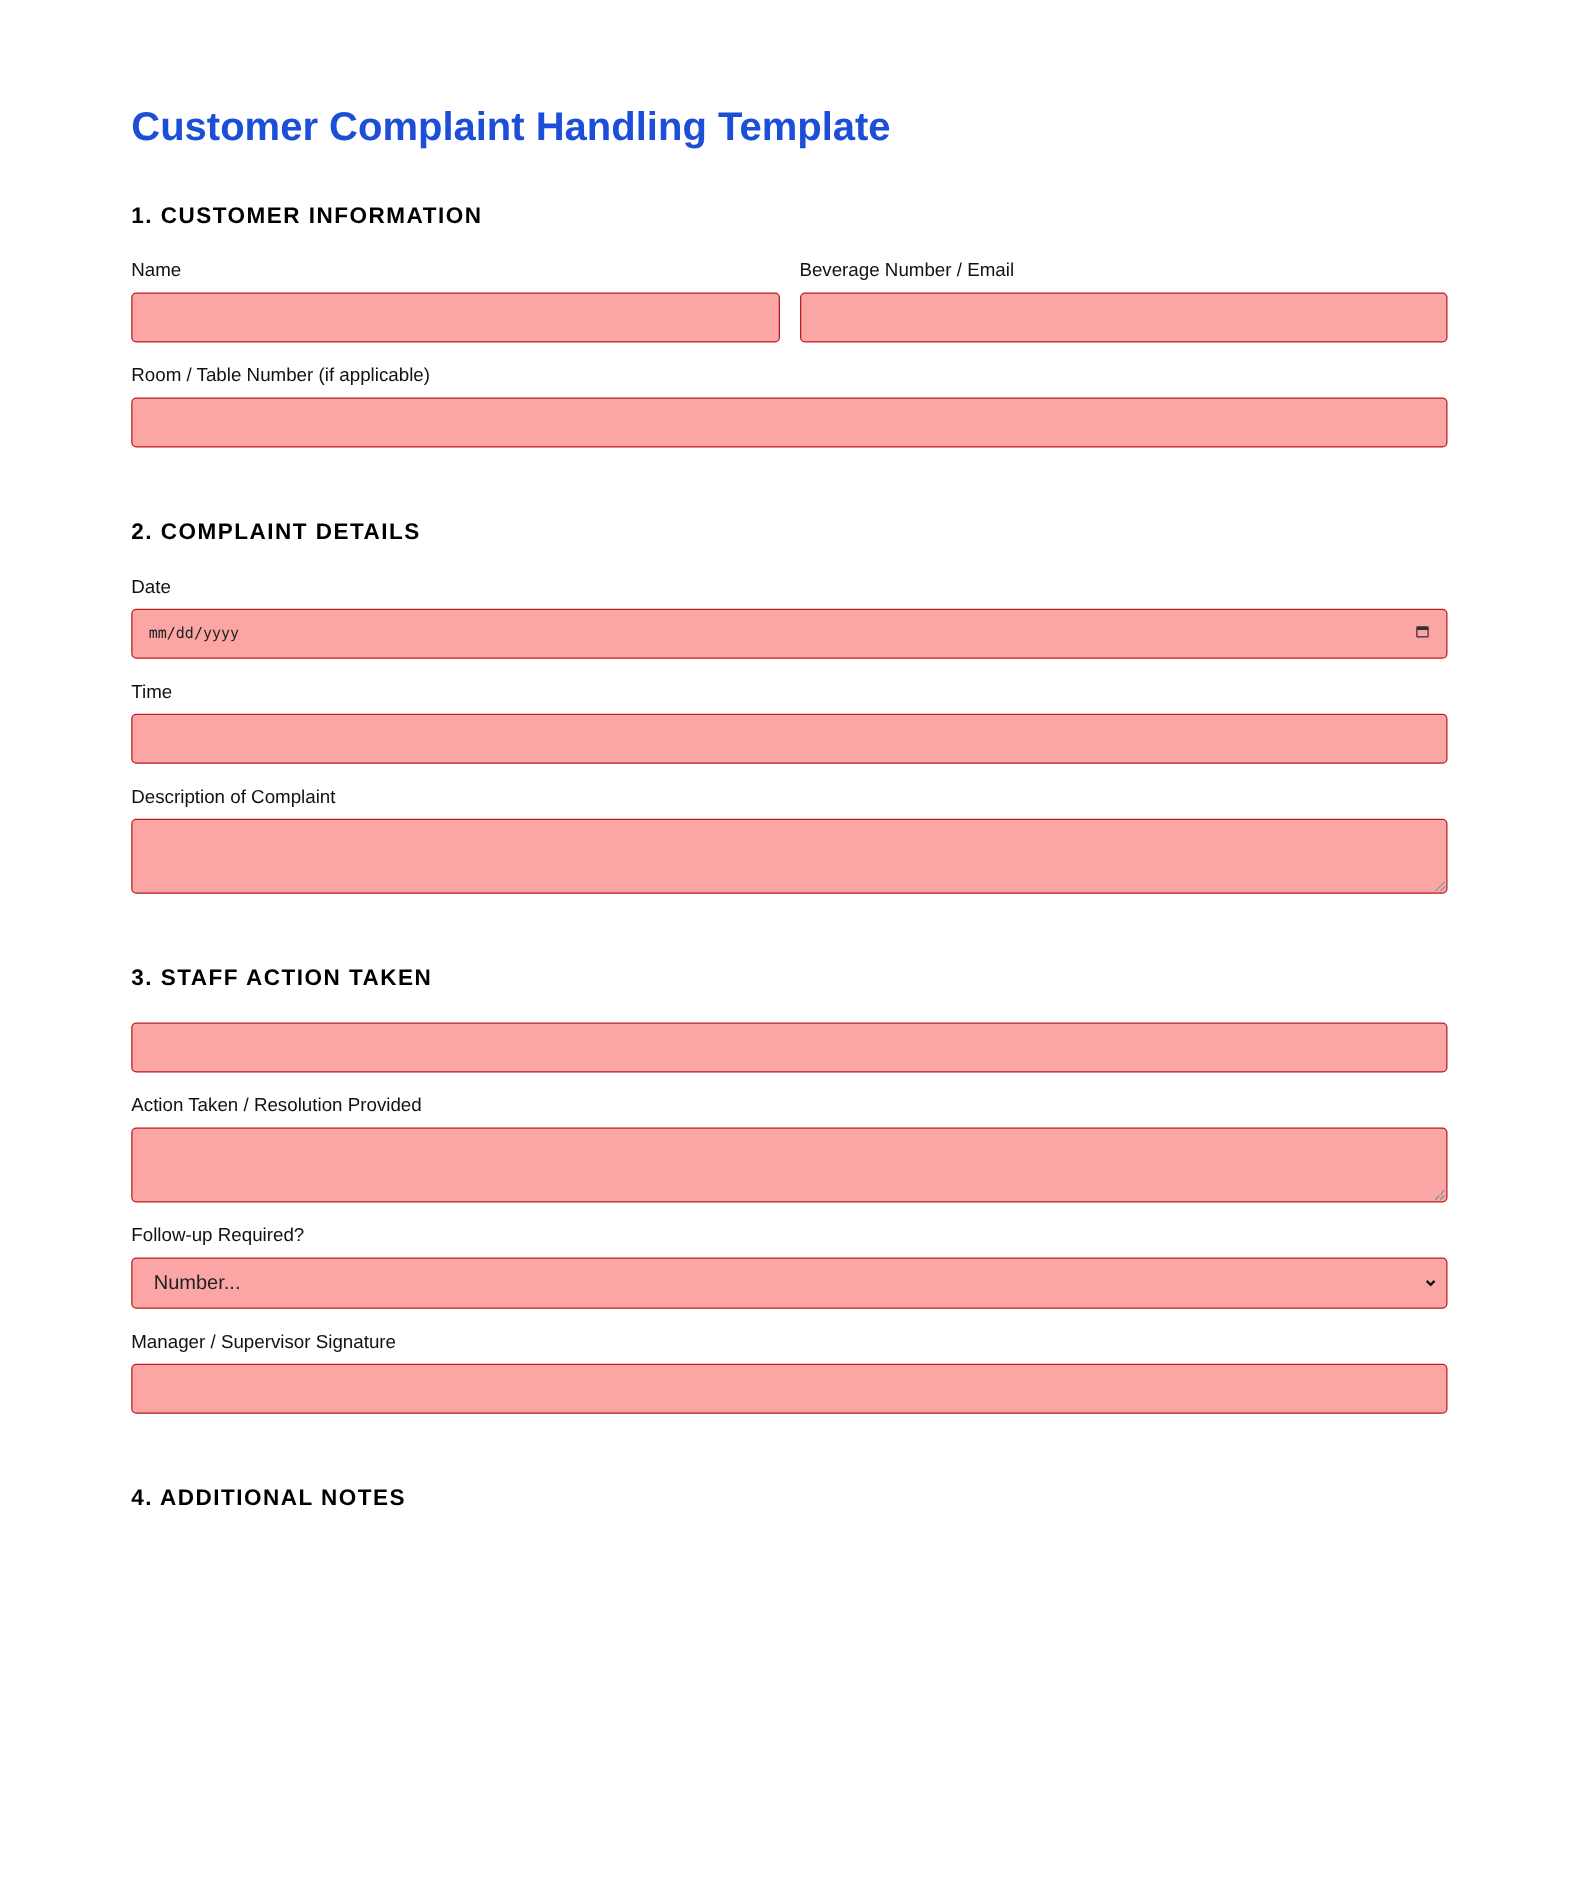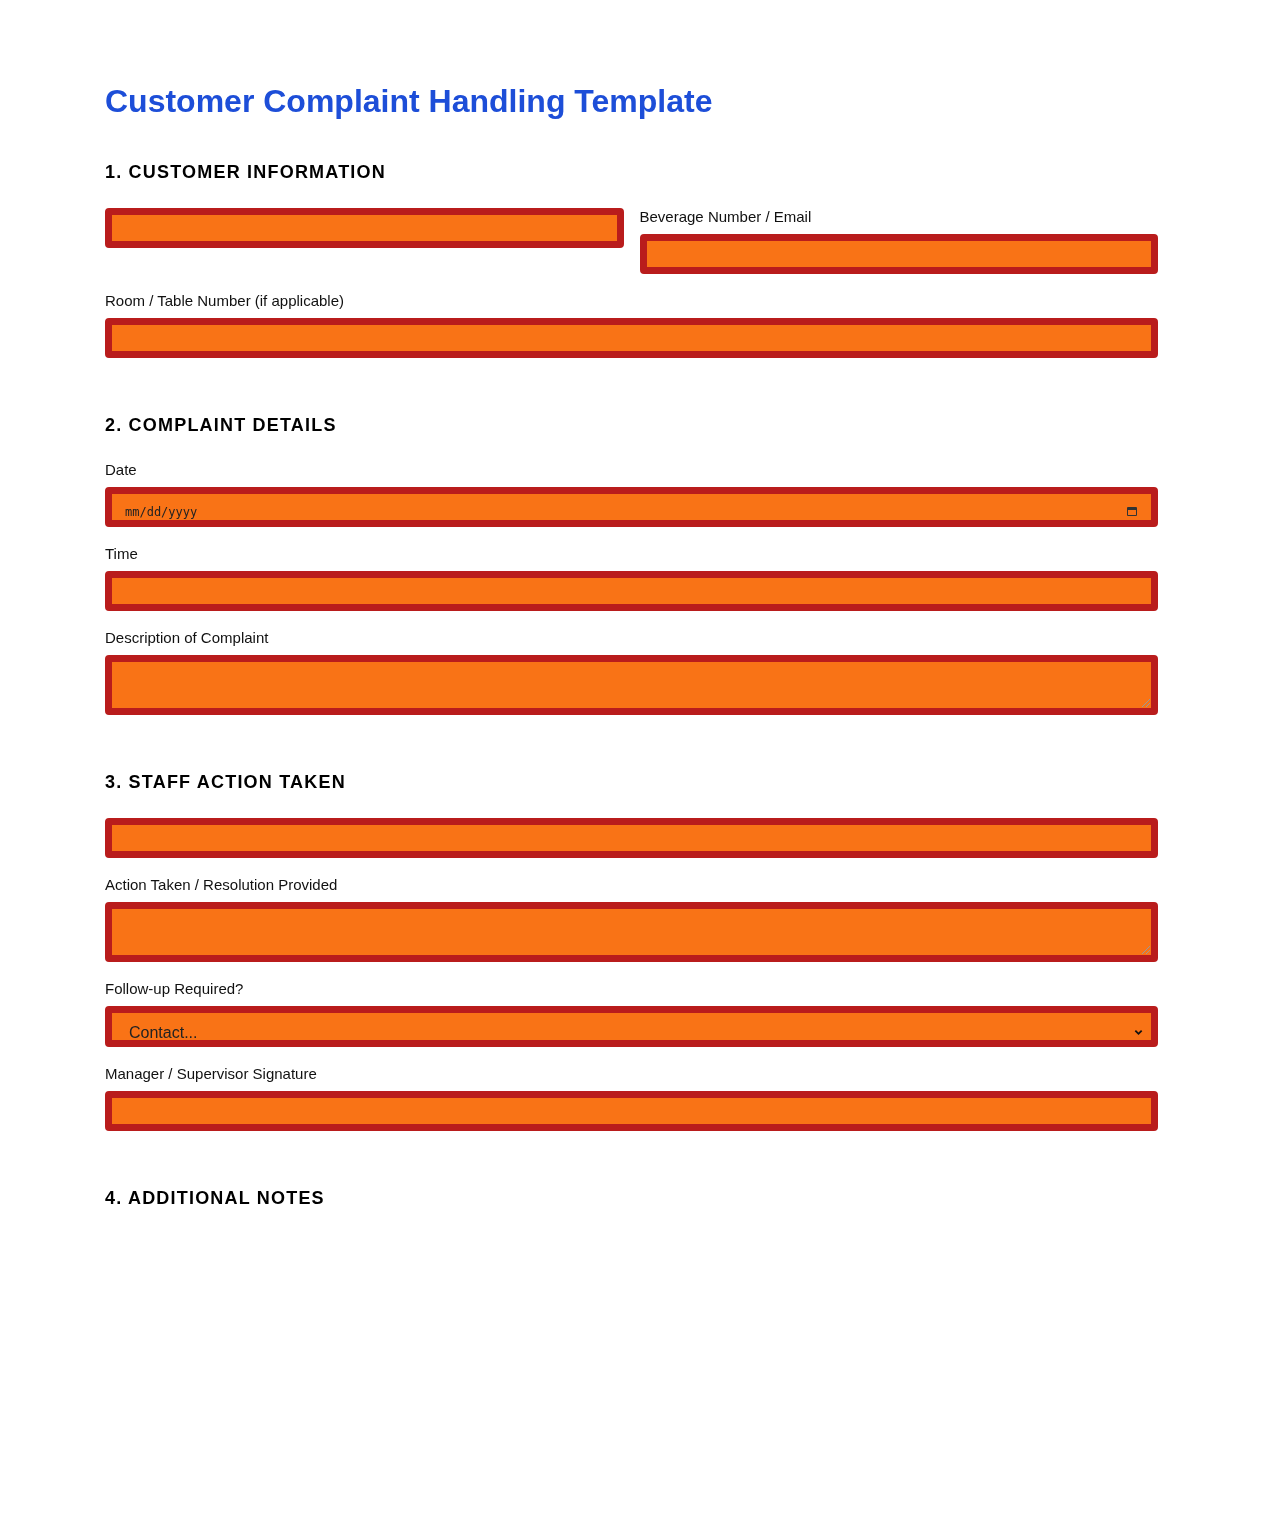--- a/index.html
+++ b/index.html
@@ -23,21 +23,21 @@
     .field label {
       display: block; font-size: 15px; line-height: 18px; color: #111;
       margin-bottom: 8px;
     }
     .row { display: flex; gap: 16px; }
     .row .field { flex: 1; }
     .first-field { margin-top: 25px; }
     .next-field { margin-top: 18px; }
     .input {
       box-sizing: border-box; width: 100%; height: 40px;
-      border: 7px solid #b91c1c; border-radius: 4px; background: #f97316;
+      border: 1px solid #b91c1c; border-radius: 4px; background: #fca5a5;
       position: relative;
     }
     .textarea { height: 60px; }
     .resize {
       position: absolute; right: 1px; bottom: 1px; width: 8px; height: 8px;
       background:
         linear-gradient(135deg, transparent 45%, #999 45%, #999 55%, transparent 55%) no-repeat,
         linear-gradient(135deg, transparent 70%, #999 70%, #999 80%, transparent 80%) no-repeat;
     }
     .date-text {
@@ -59,20 +59,21 @@
 </head>
 <body>
 
 <div class="page">
   <h1>Customer Complaint Handling Template</h1>
 
   <section>
     <h2 class="section-title sec1">1. CUSTOMER INFORMATION</h2>
     <div class="row first-field">
       <div class="field">
+        <label>Name</label>
         <div class="input"></div>
       </div>
       <div class="field">
         <label>Beverage Number / Email</label>
         <div class="input"></div>
       </div>
     </div>
     <div class="field next-field">
       <label>Room / Table Number (if applicable)</label>
       <div class="input"></div>
@@ -107,21 +108,21 @@
     </div>
     <div class="field next-field">
       <label>Action Taken / Resolution Provided</label>
       <div class="input textarea">
         <span class="resize"></span>
       </div>
     </div>
     <div class="field next-field">
       <label>Follow-up Required?</label>
       <div class="input select-box">
-        <span class="select-text">Contact...</span>
+        <span class="select-text">Number...</span>
         <svg class="chev" viewBox="0 0 10 10">
           <path d="M1.5 3 L5 6.5 L8.5 3" stroke="#111" stroke-width="2" fill="none"></path>
         </svg>
       </div>
     </div>
     <div class="field next-field">
       <label>Manager / Supervisor Signature</label>
       <div class="input"></div>
     </div>
   </section>

